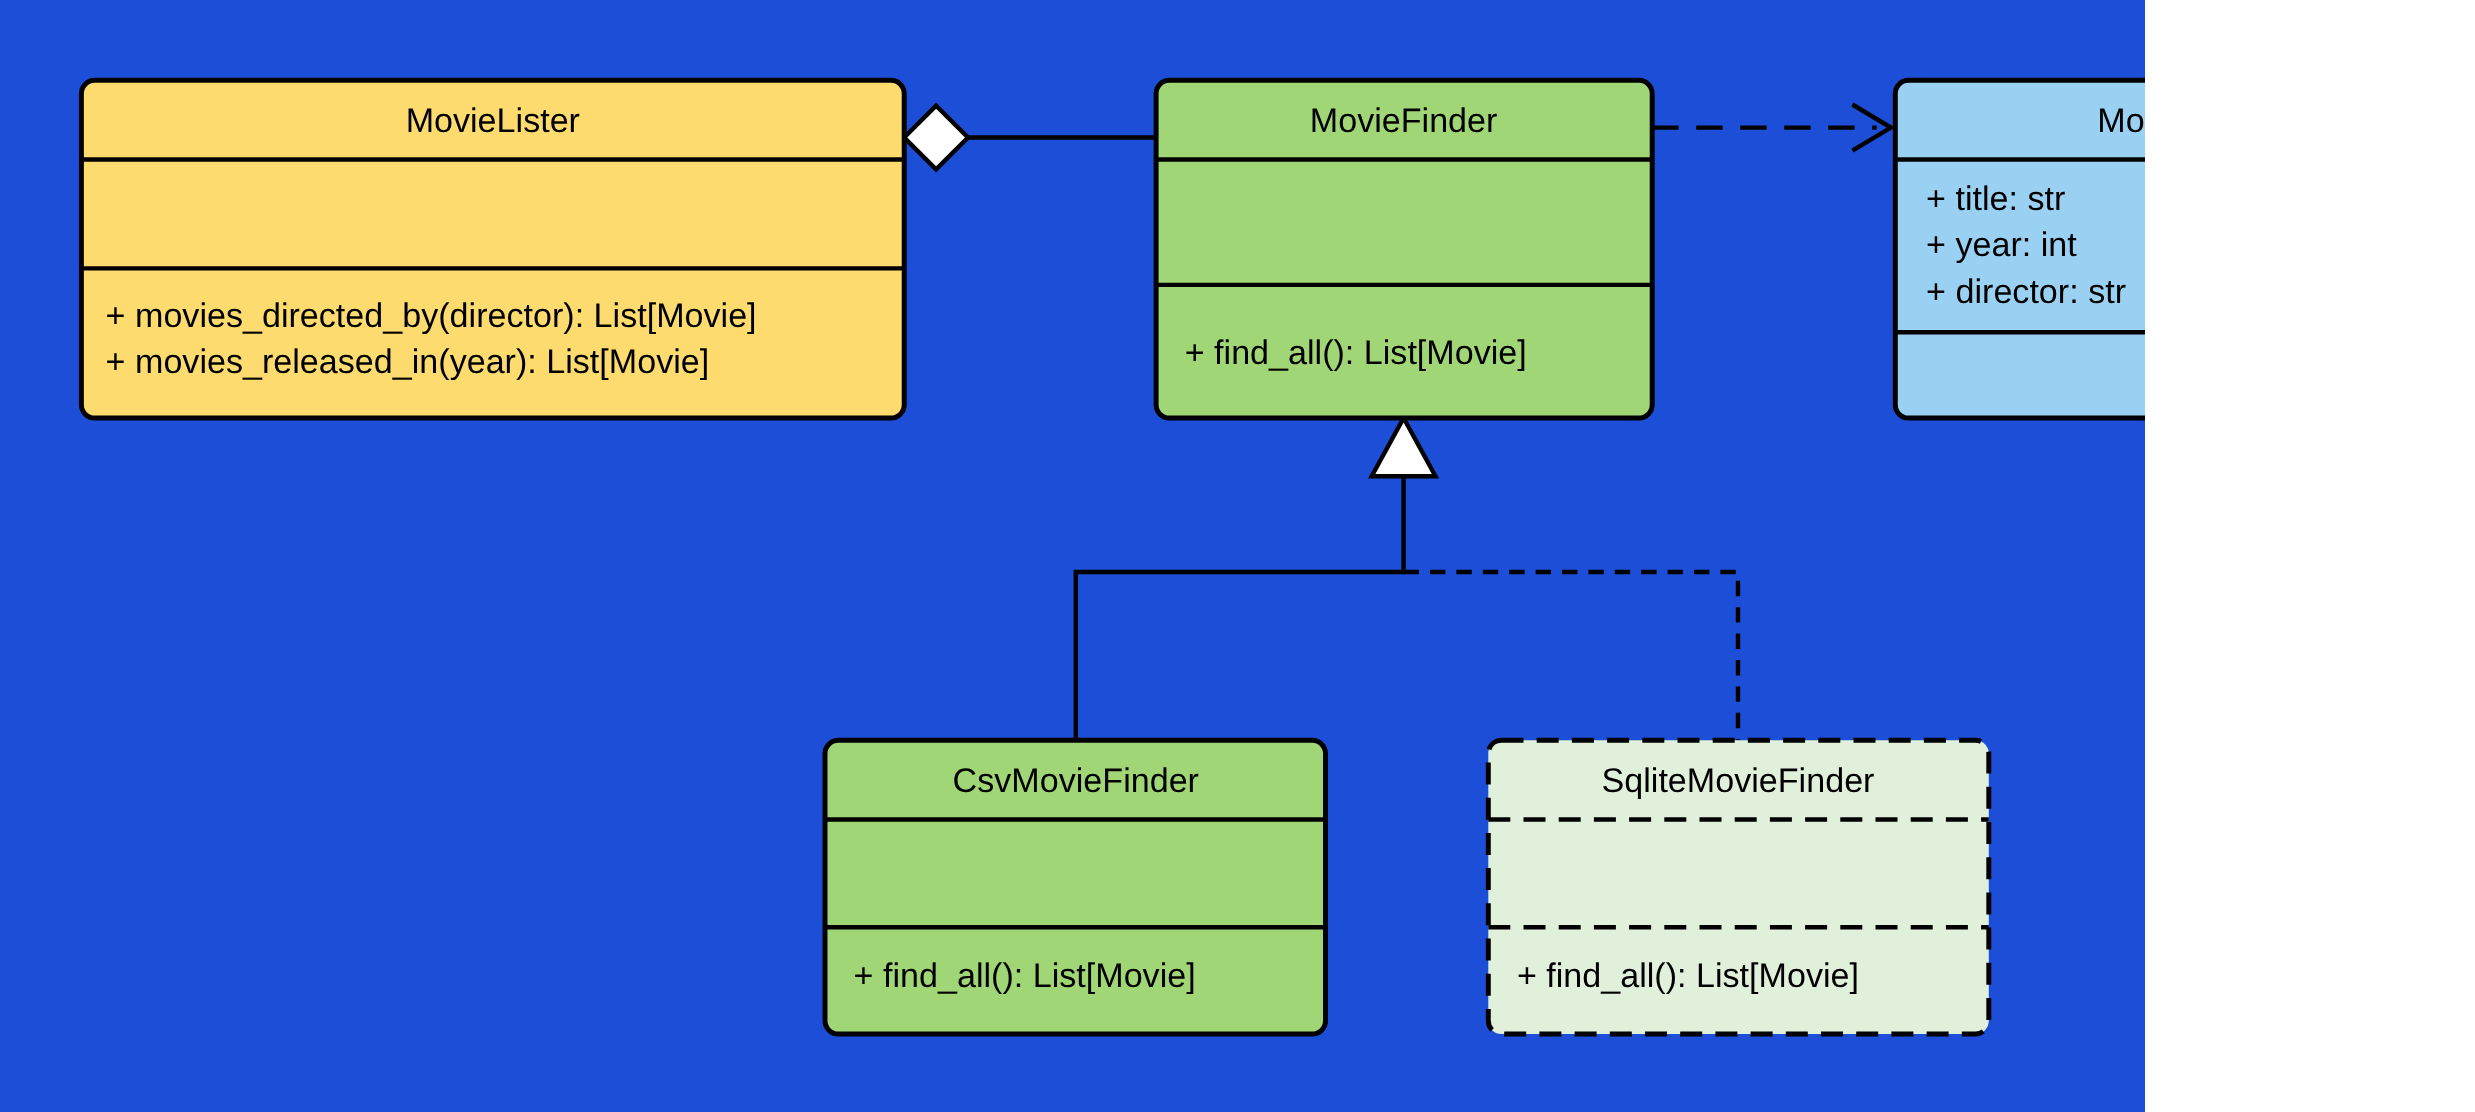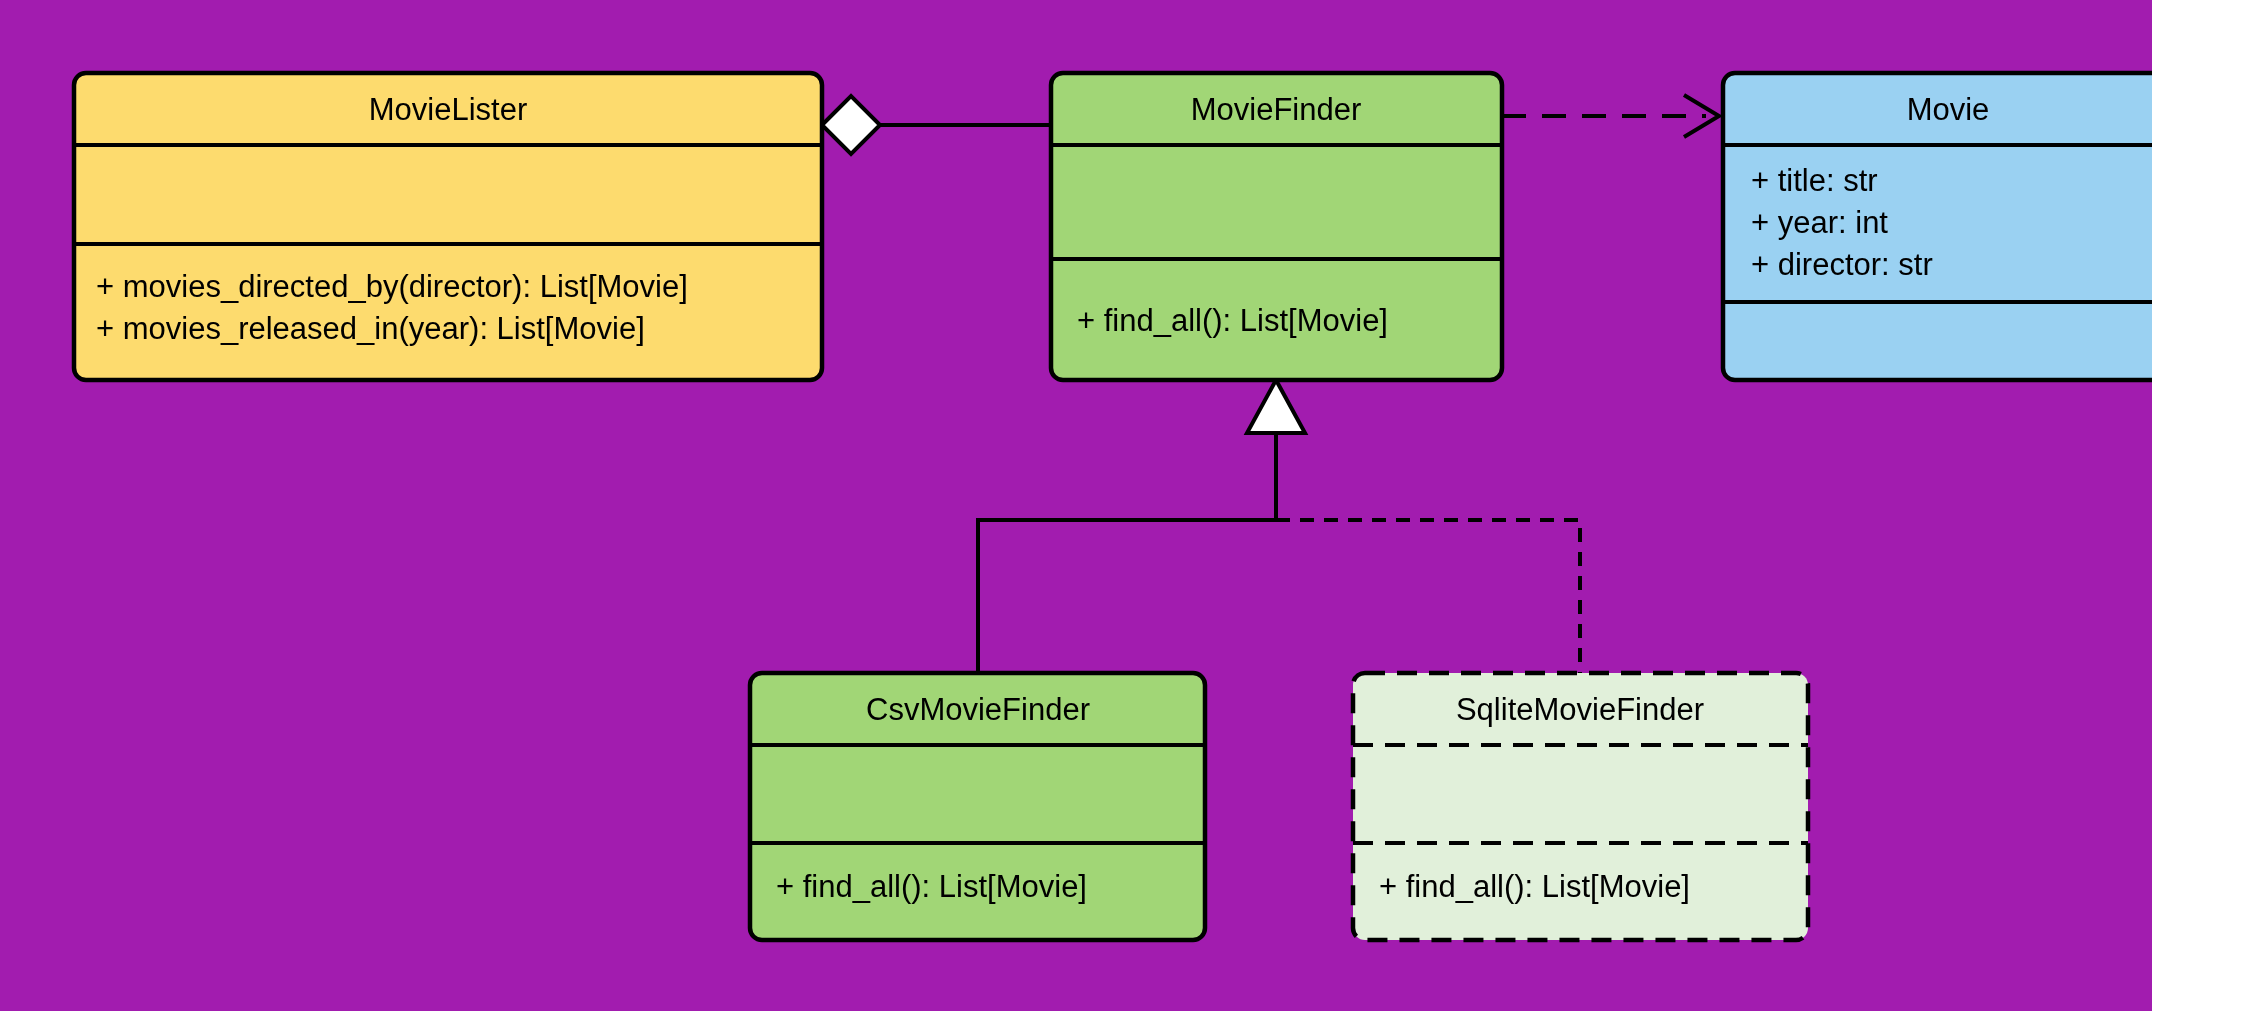--- a/index.html
+++ b/index.html
@@ -3,23 +3,23 @@
 <meta charset="utf-8">
 <style>
   html, body {
     margin: 0;
     padding: 0;
     background: #FFFFFF;
     font-family: "Liberation Sans", sans-serif;
   }
   .canvas {
     position: relative;
-    width: 2152px;
+    width: 1950px;
     height: 1011px;
-    background: #a21caf;
+    background: #1d4ed8;
     overflow: hidden;
   }
   svg { display: block; }
   .box {
     stroke: #000000;
     stroke-width: 4.5;
   }
   .divider {
     stroke: #000000;
     stroke-width: 4;

